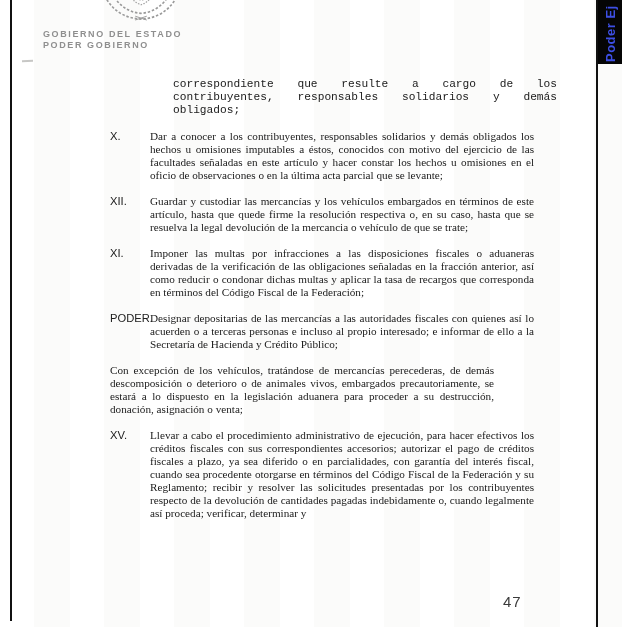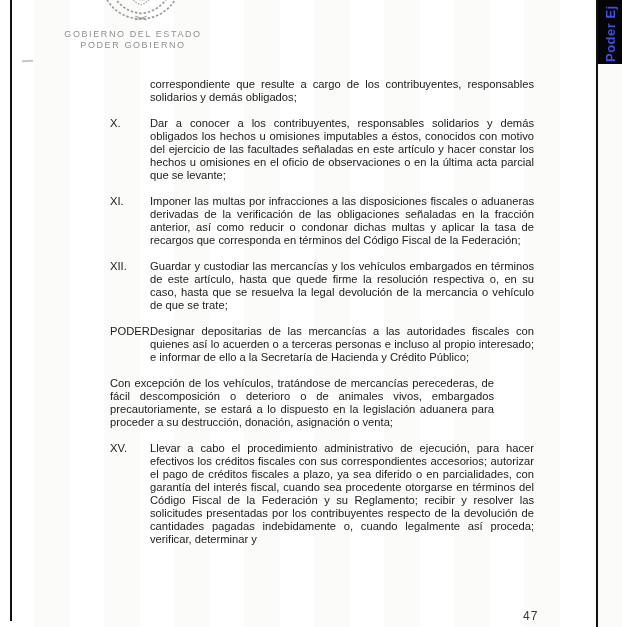--- a/index.html
+++ b/index.html
@@ -42,54 +42,53 @@
   }
 
   
   .seal {
     position: absolute; left: 93px; top: -33px;
     width: 96px; height: 60px;
   }
 
   
   .letterhead {
-    position: absolute; left: 35px; top: 29px; width: 196px;
-    text-align: center;
+    position: absolute; left: 43px; top: 29px; width: 196px;
+    text-align: left;
     color: #8f8f8f;
     font-size: 9px;
     letter-spacing: 1.6px;
     line-height: 11px;
-    font-weight: normal;
+    font-weight: bold;
   }
   .scan-dash {
     position: absolute; left: 22px; top: 60px;
     width: 11px; height: 2px; background: #c7c7c5;
     transform: rotate(-2deg);
   }
 
   
   .doc-body {
     position: absolute; left: 110px; top: 78px; width: 424px;
   }
   .para, .item { 
     font-size: 11.2px;
     line-height: 13px;
     color: #202020;
     margin-bottom: 13px;
   }
-  .para { margin-left: 40px; width: 384px; text-align: justify; }
+  .para { margin-left: 63px; width: 384px; text-align: justify; font-family: Liberation Mono, monospace; }
   .item { display: flex; }
   .numeral { width: 40px; flex: 0 0 40px; }
-  .item-text { width: 384px; text-align: justify; }
+  .item-text { width: 384px; text-align: justify; font-family: Liberation Serif, serif; }
 
   .page-number {
-    position: absolute; left: 503px; top: 609px;
-    font-size: 12px; color: #3a3a3a;
+    position: absolute; left: 503px; top: 593px;
+    font-size: 15px; color: #3a3a3a;
     letter-spacing: 1px;
-    margin-left: 20px;
   }
 </style>
 </head>
 <body>
 
 <div class="border-left"></div>
 <div class="border-right"></div>
 
 <div class="side-tab">
   <span class="vtext">Poder Ej</span>
@@ -121,36 +120,36 @@
 <div class="doc-body">
 
   <div class="para">correspondiente que resulte a cargo de los contribuyentes, responsables solidarios y demás obligados;</div>
 
   <div class="item">
     <div class="numeral">X.</div>
     <div class="item-text">Dar a conocer a los contribuyentes, responsables solidarios y demás obligados los hechos u omisiones imputables a éstos, conocidos con motivo del ejercicio de las facultades señaladas en este artículo y hacer constar los hechos u omisiones en el oficio de observaciones o en la última acta parcial que se levante;</div>
   </div>
 
   <div class="item">
-    <div class="numeral">XI.</div>
-    <div class="item-text">Imponer las multas por infracciones a las disposiciones fiscales o aduaneras derivadas de la verificación de las obligaciones señaladas en la fracción anterior, así como reducir o condonar dichas multas y aplicar la tasa de recargos que corresponda en términos del Código Fiscal de la Federación;</div>
+    <div class="numeral">XII.</div>
+    <div class="item-text">Guardar y custodiar las mercancías y los vehículos embargados en términos de este artículo, hasta que quede firme la resolución respectiva o, en su caso, hasta que se resuelva la legal devolución de la mercancia o vehículo de que se trate;</div>
   </div>
 
   <div class="item">
-    <div class="numeral">XII.</div>
-    <div class="item-text">Guardar y custodiar las mercancías y los vehículos embargados en términos de este artículo, hasta que quede firme la resolución respectiva o, en su caso, hasta que se resuelva la legal devolución de la mercancia o vehículo de que se trate;</div>
+    <div class="numeral">XI.</div>
+    <div class="item-text">Imponer las multas por infracciones a las disposiciones fiscales o aduaneras derivadas de la verificación de las obligaciones señaladas en la fracción anterior, así como reducir o condonar dichas multas y aplicar la tasa de recargos que corresponda en términos del Código Fiscal de la Federación;</div>
   </div>
 
   <div class="item">
     <div class="numeral">PODER.</div>
     <div class="item-text">Designar depositarias de las mercancías a las autoridades fiscales con quienes así lo acuerden o a terceras personas e incluso al propio interesado; e informar de ello a la Secretaría de Hacienda y Crédito Público;</div>
   </div>
 
   <div class="item">
-    <div class="item-text">Con excepción de los vehículos, tratándose de mercancías perecederas, de fácil descomposición o deterioro o de animales vivos, embargados precautoriamente, se estará a lo dispuesto en la legislación aduanera para proceder a su destrucción, donación, asignación o venta;</div>
+    <div class="item-text">Con excepción de los vehículos, tratándose de mercancías perecederas, de demás descomposición o deterioro o de animales vivos, embargados precautoriamente, se estará a lo dispuesto en la legislación aduanera para proceder a su destrucción, donación, asignación o venta;</div>
   </div>
 
   <div class="item">
     <div class="numeral">XV.</div>
     <div class="item-text">Llevar a cabo el procedimiento administrativo de ejecución, para hacer efectivos los créditos fiscales con sus correspondientes accesorios; autorizar el pago de créditos fiscales a plazo, ya sea diferido o en parcialidades, con garantía del interés fiscal, cuando sea procedente otorgarse en términos del Código Fiscal de la Federación y su Reglamento; recibir y resolver las solicitudes presentadas por los contribuyentes respecto de la devolución de cantidades pagadas indebidamente o, cuando legalmente así proceda; verificar, determinar y</div>
   </div>
 
 </div>
 
 <div class="page-number">47</div>

